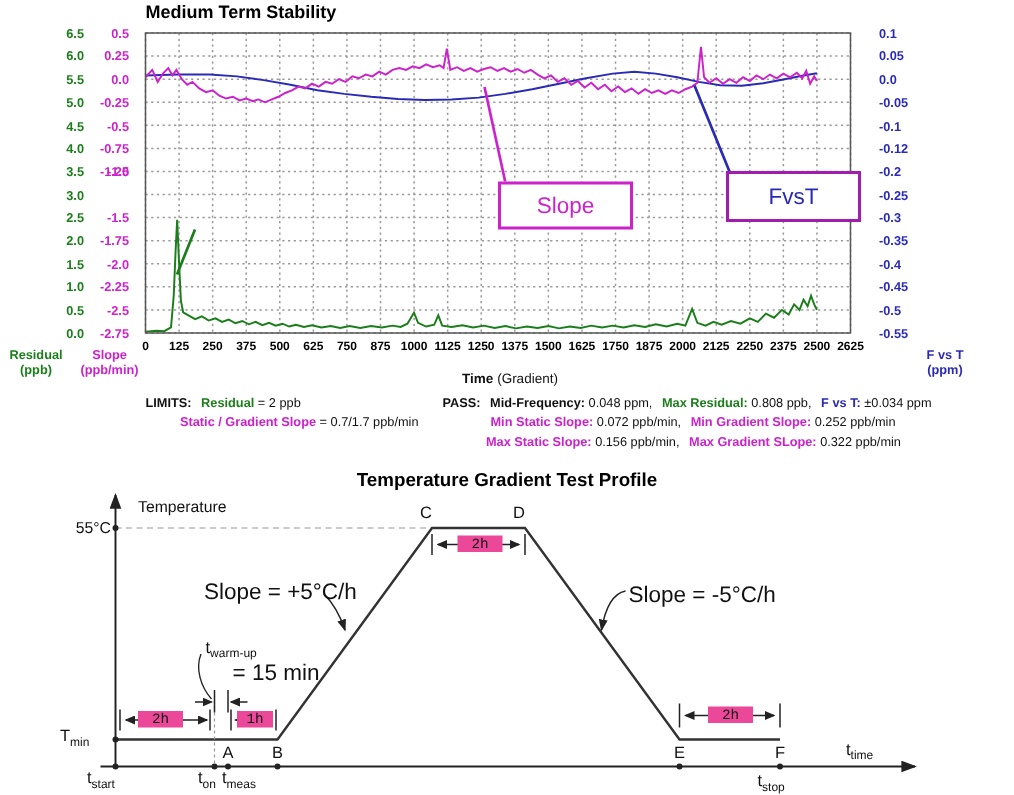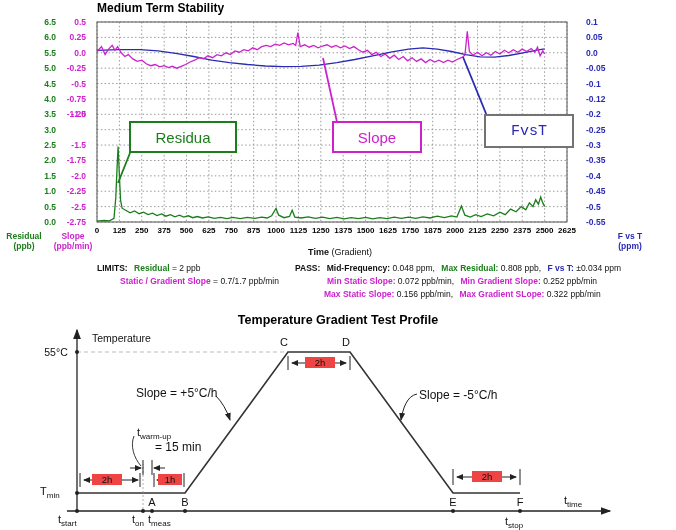--- a/index.html
+++ b/index.html
@@ -22,24 +22,24 @@
   .axisname{position:absolute;font-size:8.5px;font-weight:bold;text-align:center;line-height:10px;}
   .callout{position:absolute;background:#fff;display:flex;align-items:center;justify-content:center;
            font-size:15px;font-weight:500;}
   .smalltxt{position:absolute;font-size:8.5px;white-space:nowrap;}
   .smalltxt .seg{margin-right:4px;}
   #profile{position:absolute;left:0;top:308px;width:676px;height:222px;}
   #prof-title{position:absolute;left:0;top:5px;width:676px;text-align:center;
               font-size:12.5px;font-weight:bold;color:#000;}
   .plabel{position:absolute;font-size:10.5px;color:#111;white-space:nowrap;}
   .pt{position:absolute;font-size:11px;color:#111;text-align:center;width:14px;}
-  .dim{position:absolute;font-size:9.5px;color:#111;background:#ef4444;text-align:center;padding:0 2px;}
+  .dim{position:absolute;font-size:9.5px;color:#111;background:#ec4899;text-align:center;padding:0 2px;font-family:Liberation Mono, monospace;}
   .tsub{position:absolute;font-size:11px;color:#111;white-space:nowrap;}
   .tsub sub{font-size:8px;}
-  .slopelbl{position:absolute;font-size:12px;color:#111;white-space:nowrap;}
+  .slopelbl{position:absolute;font-size:15px;color:#111;white-space:nowrap;}
 </style>
 </head>
 <body>
 
 <div id="app">
 
   <div id="stability">
     <svg id="stab-svg" width="676" height="250">
         <line x1="97" y1="22" x2="97" y2="222" stroke="#9a9a9a" stroke-width="1" stroke-dasharray="1.5 2.3"></line>
         <line x1="119.38095238095238" y1="22" x2="119.38095238095238" y2="222" stroke="#9a9a9a" stroke-width="1" stroke-dasharray="1.5 2.3"></line>
@@ -171,27 +171,24 @@
     </div>
     <div class="axisname blue" style="left:608px;top:231px;width:44px;">
       <span>F vs T</span><br>
       <span>(ppm)</span>
     </div>
     <div class="abs" style="left:260px;top:247px;width:160px;text-align:center;font-size:9px;">
       <span class="bold">Time</span>
       <span>(Gradient)</span>
     </div>
 
-    <div class="callout green" style="left:129px;top:121px;width:104px;height:28px;border:2px solid #1b7e1b;">
-      <span>Residua</span>
-    </div>
     <div class="callout magenta" style="left:332px;top:121px;width:86px;height:28px;border:2px solid #cc22cc;">
       <span>Slope</span>
     </div>
-    <div class="callout blue" style="left:484px;top:114px;width:86px;height:30px;border:2px solid #737373;font-family:Liberation Mono, monospace;">
+    <div class="callout blue" style="left:484px;top:114px;width:86px;height:30px;border:2px solid #a21caf;">
       <span>FvsT</span>
     </div>
 
     <div class="smalltxt" style="left:97px;top:263px;">
       <span class="seg bold">LIMITS:</span>
       <span class="green bold">Residual</span>
       <span>= 2 ppb</span>
     </div>
     <div class="smalltxt" style="left:120px;top:276px;">
       <span class="magenta bold">Static / Gradient Slope</span>
@@ -276,21 +273,21 @@
       <line x1="453" y1="161" x2="453" y2="177" stroke="#222" stroke-width="1"></line>
       <line x1="520" y1="161" x2="520" y2="177" stroke="#222" stroke-width="1"></line>
       <line x1="457" y1="169" x2="516" y2="169" stroke="#222" stroke-width="1" marker-start="url(#mL)" marker-end="url(#mR)"></line>
 
       <path d="M216,88 Q225,97 230,112" fill="none" stroke="#222" stroke-width="1" marker-end="url(#mA)"></path>
       <path d="M417,86 C407,88 403,100 401,112" fill="none" stroke="#222" stroke-width="1" marker-end="url(#mA)"></path>
     </svg>
 
     <div id="prof-title">Temperature Gradient Test Profile</div>
     <div class="plabel" style="left:92px;top:24px;">Temperature</div>
-    <div class="plabel" style="left:38px;top:38px;width:36px;text-align:center;">55°C</div>
+    <div class="plabel" style="left:38px;top:38px;width:36px;text-align:right;">55°C</div>
     <div class="tsub" style="left:40px;top:177px;"><span>T</span><sub>min</sub></div>
 
     <div class="pt" style="left:277px;top:28px;">C</div>
     <div class="pt" style="left:339px;top:28px;">D</div>
     <div class="pt" style="left:145px;top:188px;">A</div>
     <div class="pt" style="left:178px;top:188px;">B</div>
     <div class="pt" style="left:446px;top:188px;">E</div>
     <div class="pt" style="left:513px;top:188px;">F</div>
 
     <div class="slopelbl" style="left:136px;top:78px;">Slope = +5°C/h</div>

